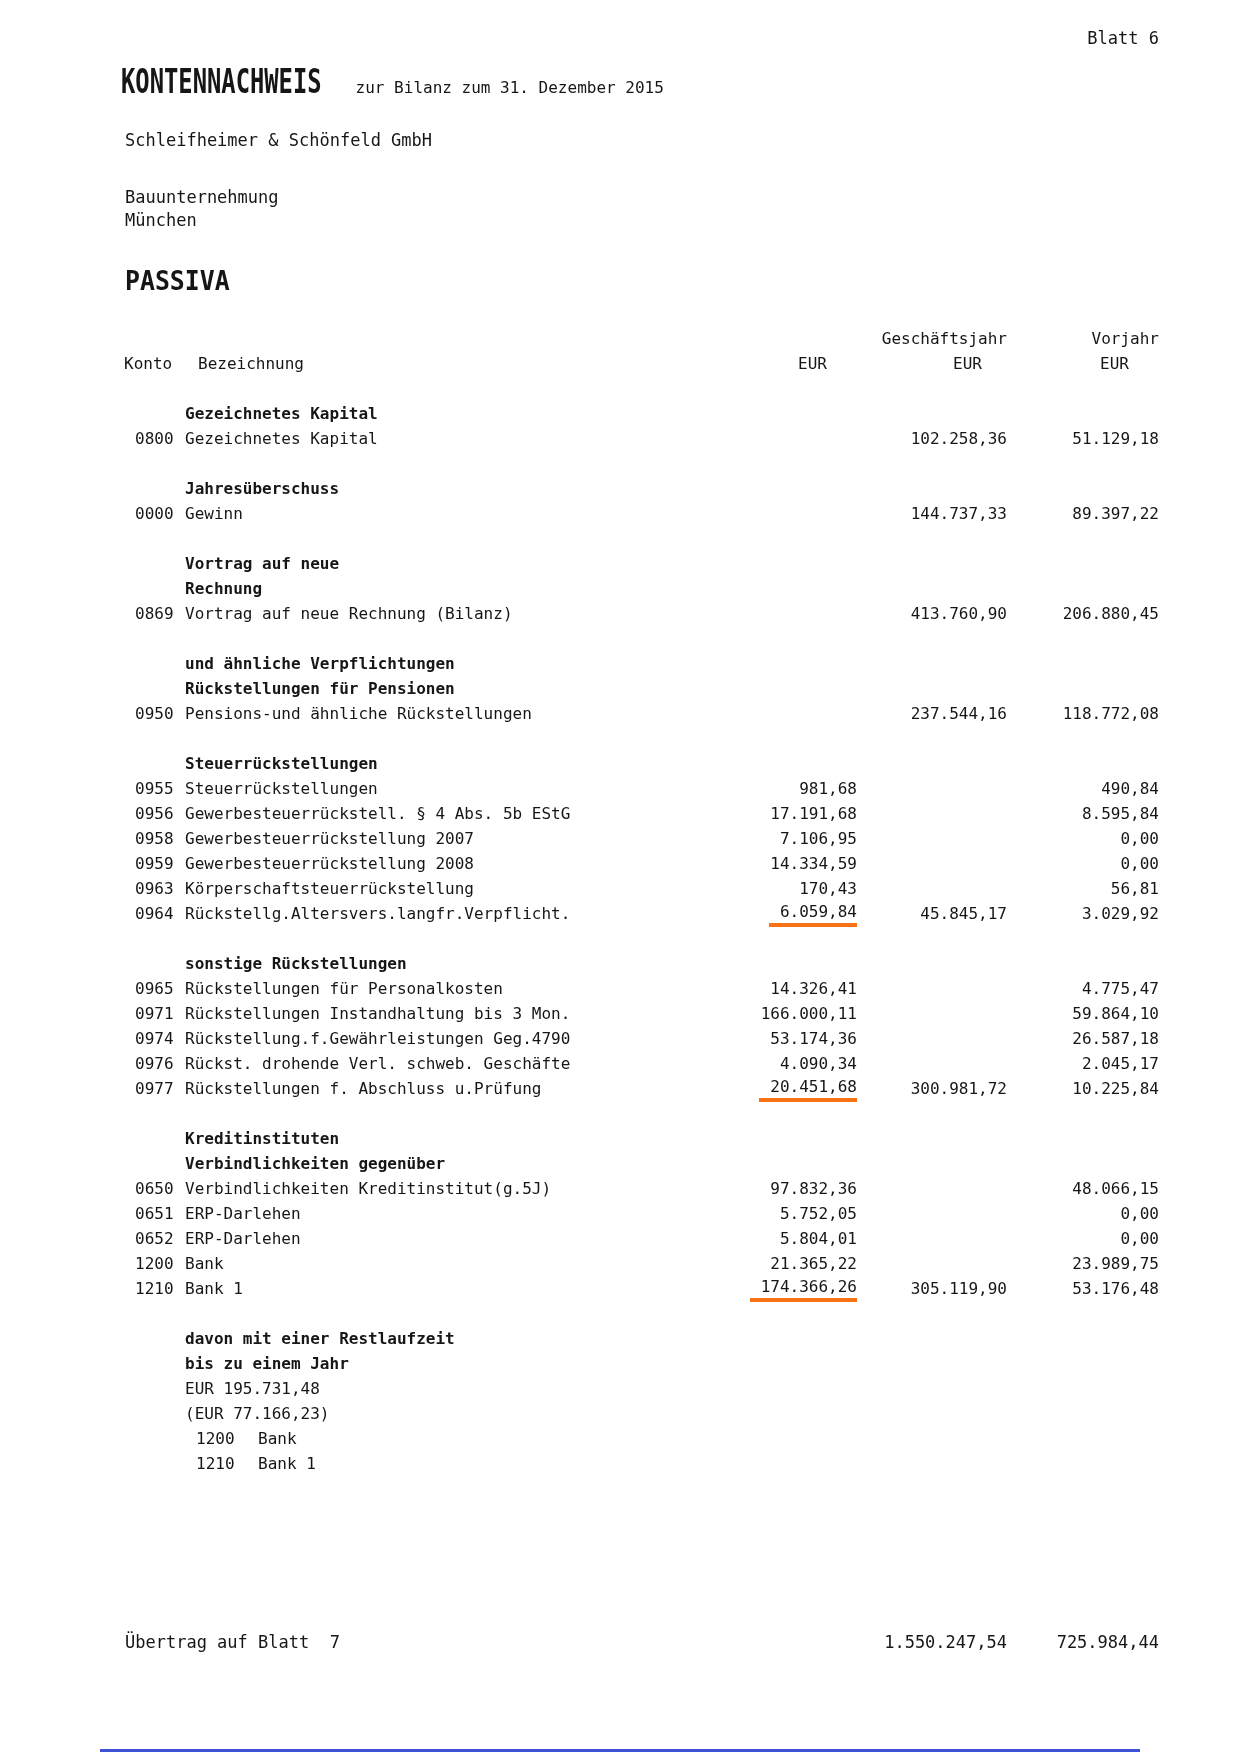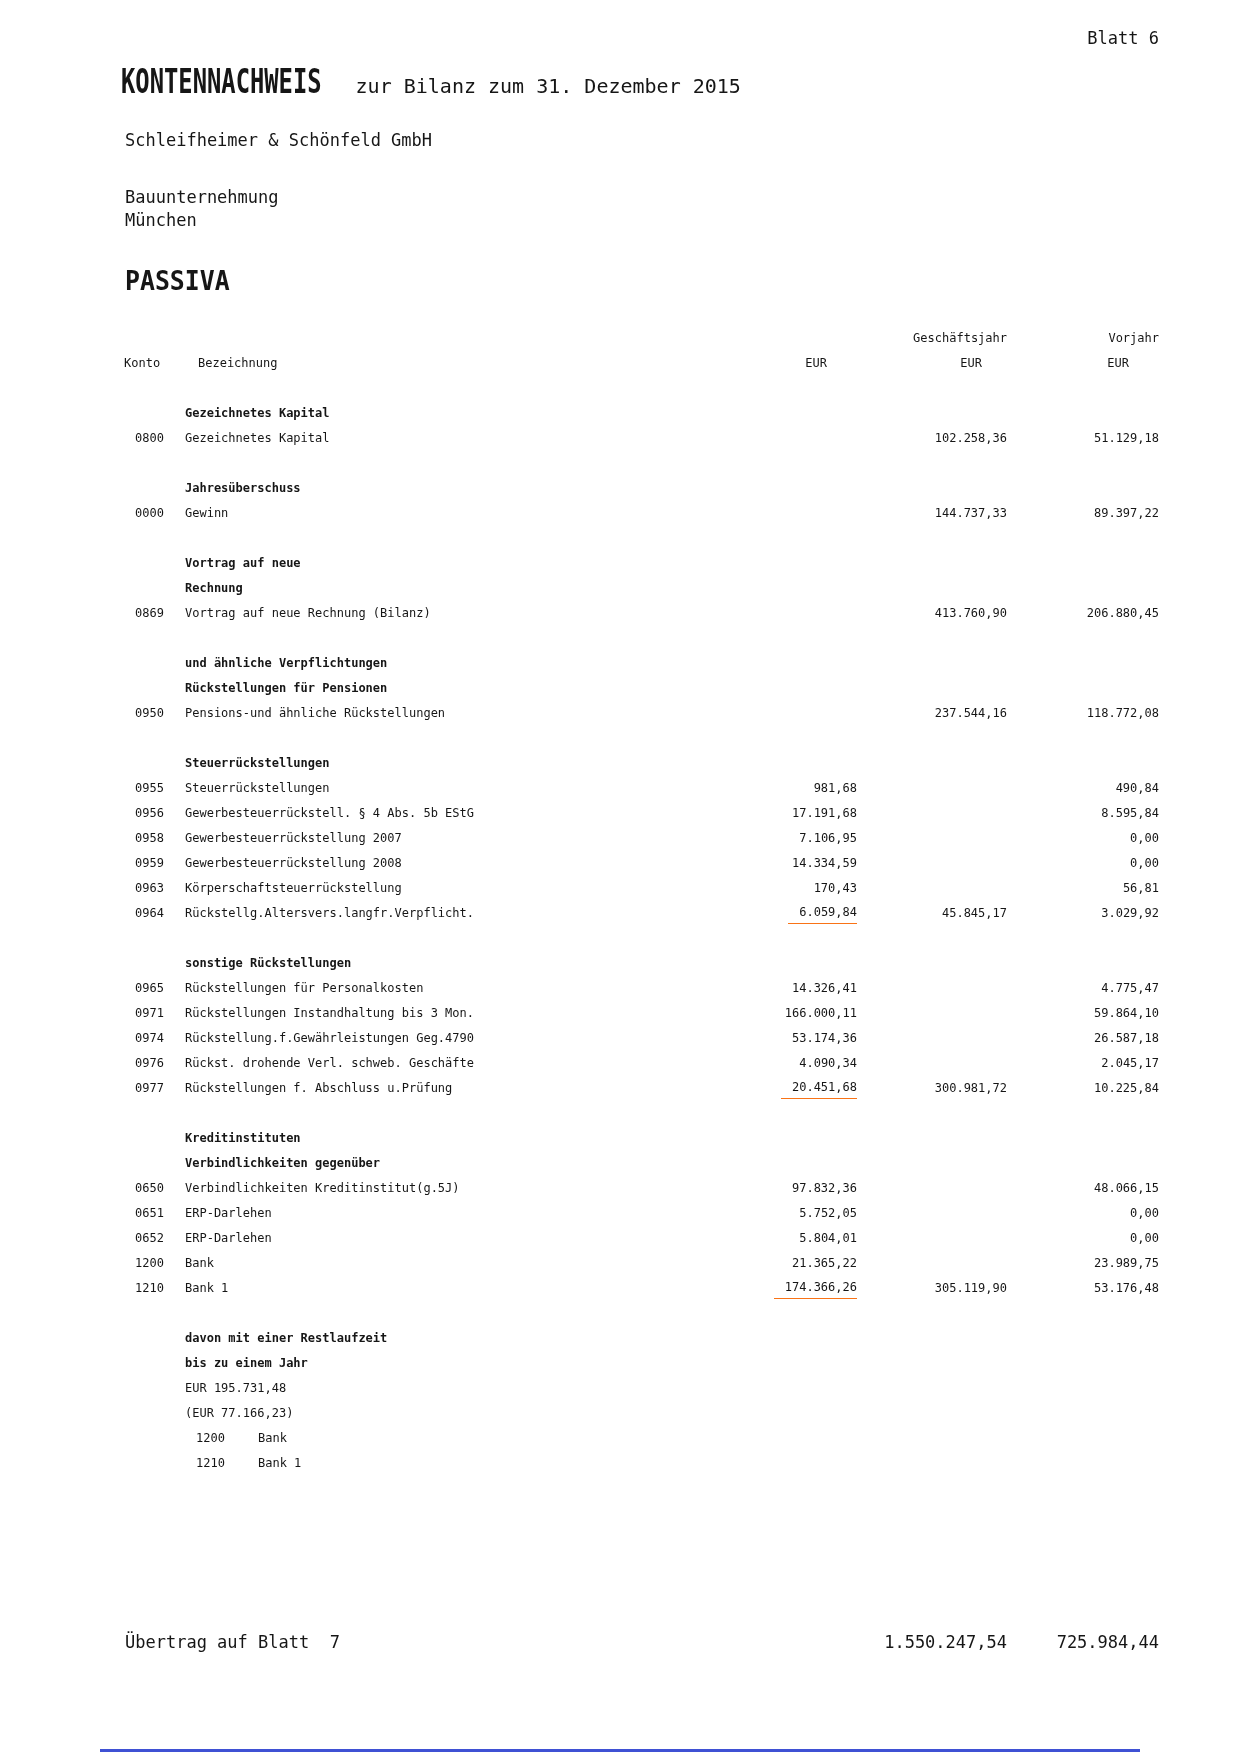--- a/index.html
+++ b/index.html
@@ -5,40 +5,40 @@
   html,body{margin:0;padding:0;}
   body{
     width:1240px;height:1754px;position:relative;background:#ffffff;
     font-family:"DejaVu Sans Mono", monospace;color:#161616;overflow:hidden;
     -webkit-font-smoothing:antialiased;
   }
   .abs{position:absolute;}
   .sheet-label{top:28px;right:81px;font-size:17px;}
   .title-line{left:121px;top:64px;line-height:34px;white-space:nowrap;}
   .doc-title{font-size:34px;font-weight:bold;display:inline-block;transform:scaleX(0.70);transform-origin:0 100%;letter-spacing:0px;}
-  .doc-title-suffix{font-size:20px;margin-left:-52px;}
+  .doc-title-suffix{font-size:16px;margin-left:-52px;}
   .company{left:125px;top:130px;font-size:17px;}
   .address{left:125px;top:186px;font-size:17px;line-height:23px;}
   .passiva{left:125px;top:267px;font-size:27px;font-weight:bold;line-height:27px;display:inline-block;transform:scaleX(0.92);transform-origin:0 0;}
-  .table{position:absolute;top:326px;left:0;width:1240px;font-size:12px;}
+  .table{position:absolute;top:326px;left:0;width:1240px;font-size:16px;}
   .tline{position:relative;height:25px;line-height:25px;}
   .tgroup{margin-top:25px;}
   .code{position:absolute;left:135px;white-space:pre;}
   .desc{position:absolute;left:185px;white-space:pre;}
   .hdg{position:absolute;left:185px;white-space:pre;font-weight:bold;}
   .konto-h{position:absolute;left:124px;white-space:pre;}
   .bez-h{position:absolute;left:198px;white-space:pre;}
   .a{position:absolute;top:0;white-space:pre;text-align:right;}
   .a1{right:383px;}
   .a2{right:233px;}
   .a3{right:81px;}
   .eur1{right:413px;}
   .eur2{right:258px;}
   .eur3{right:111px;}
-  .ul{height:22px;line-height:22px;border-bottom:1px solid #f97316;padding-left:11px;}
+  .ul{height:22px;line-height:22px;border-bottom:4px solid #f97316;padding-left:11px;}
   .ncode{position:absolute;left:196px;white-space:pre;}
   .ndesc{position:absolute;left:258px;white-space:pre;}
   .footer-row{position:absolute;top:1630px;left:0;width:1240px;height:25px;line-height:25px;font-size:17px;}
   .flabel{position:absolute;left:125px;white-space:pre;}
   .bottom-rule{position:absolute;left:100px;width:1040px;top:1749px;height:3px;background:#3f51d4;}
 </style>
 </head>
 <body>
 
 <div class="abs sheet-label">Blatt 6</div>

